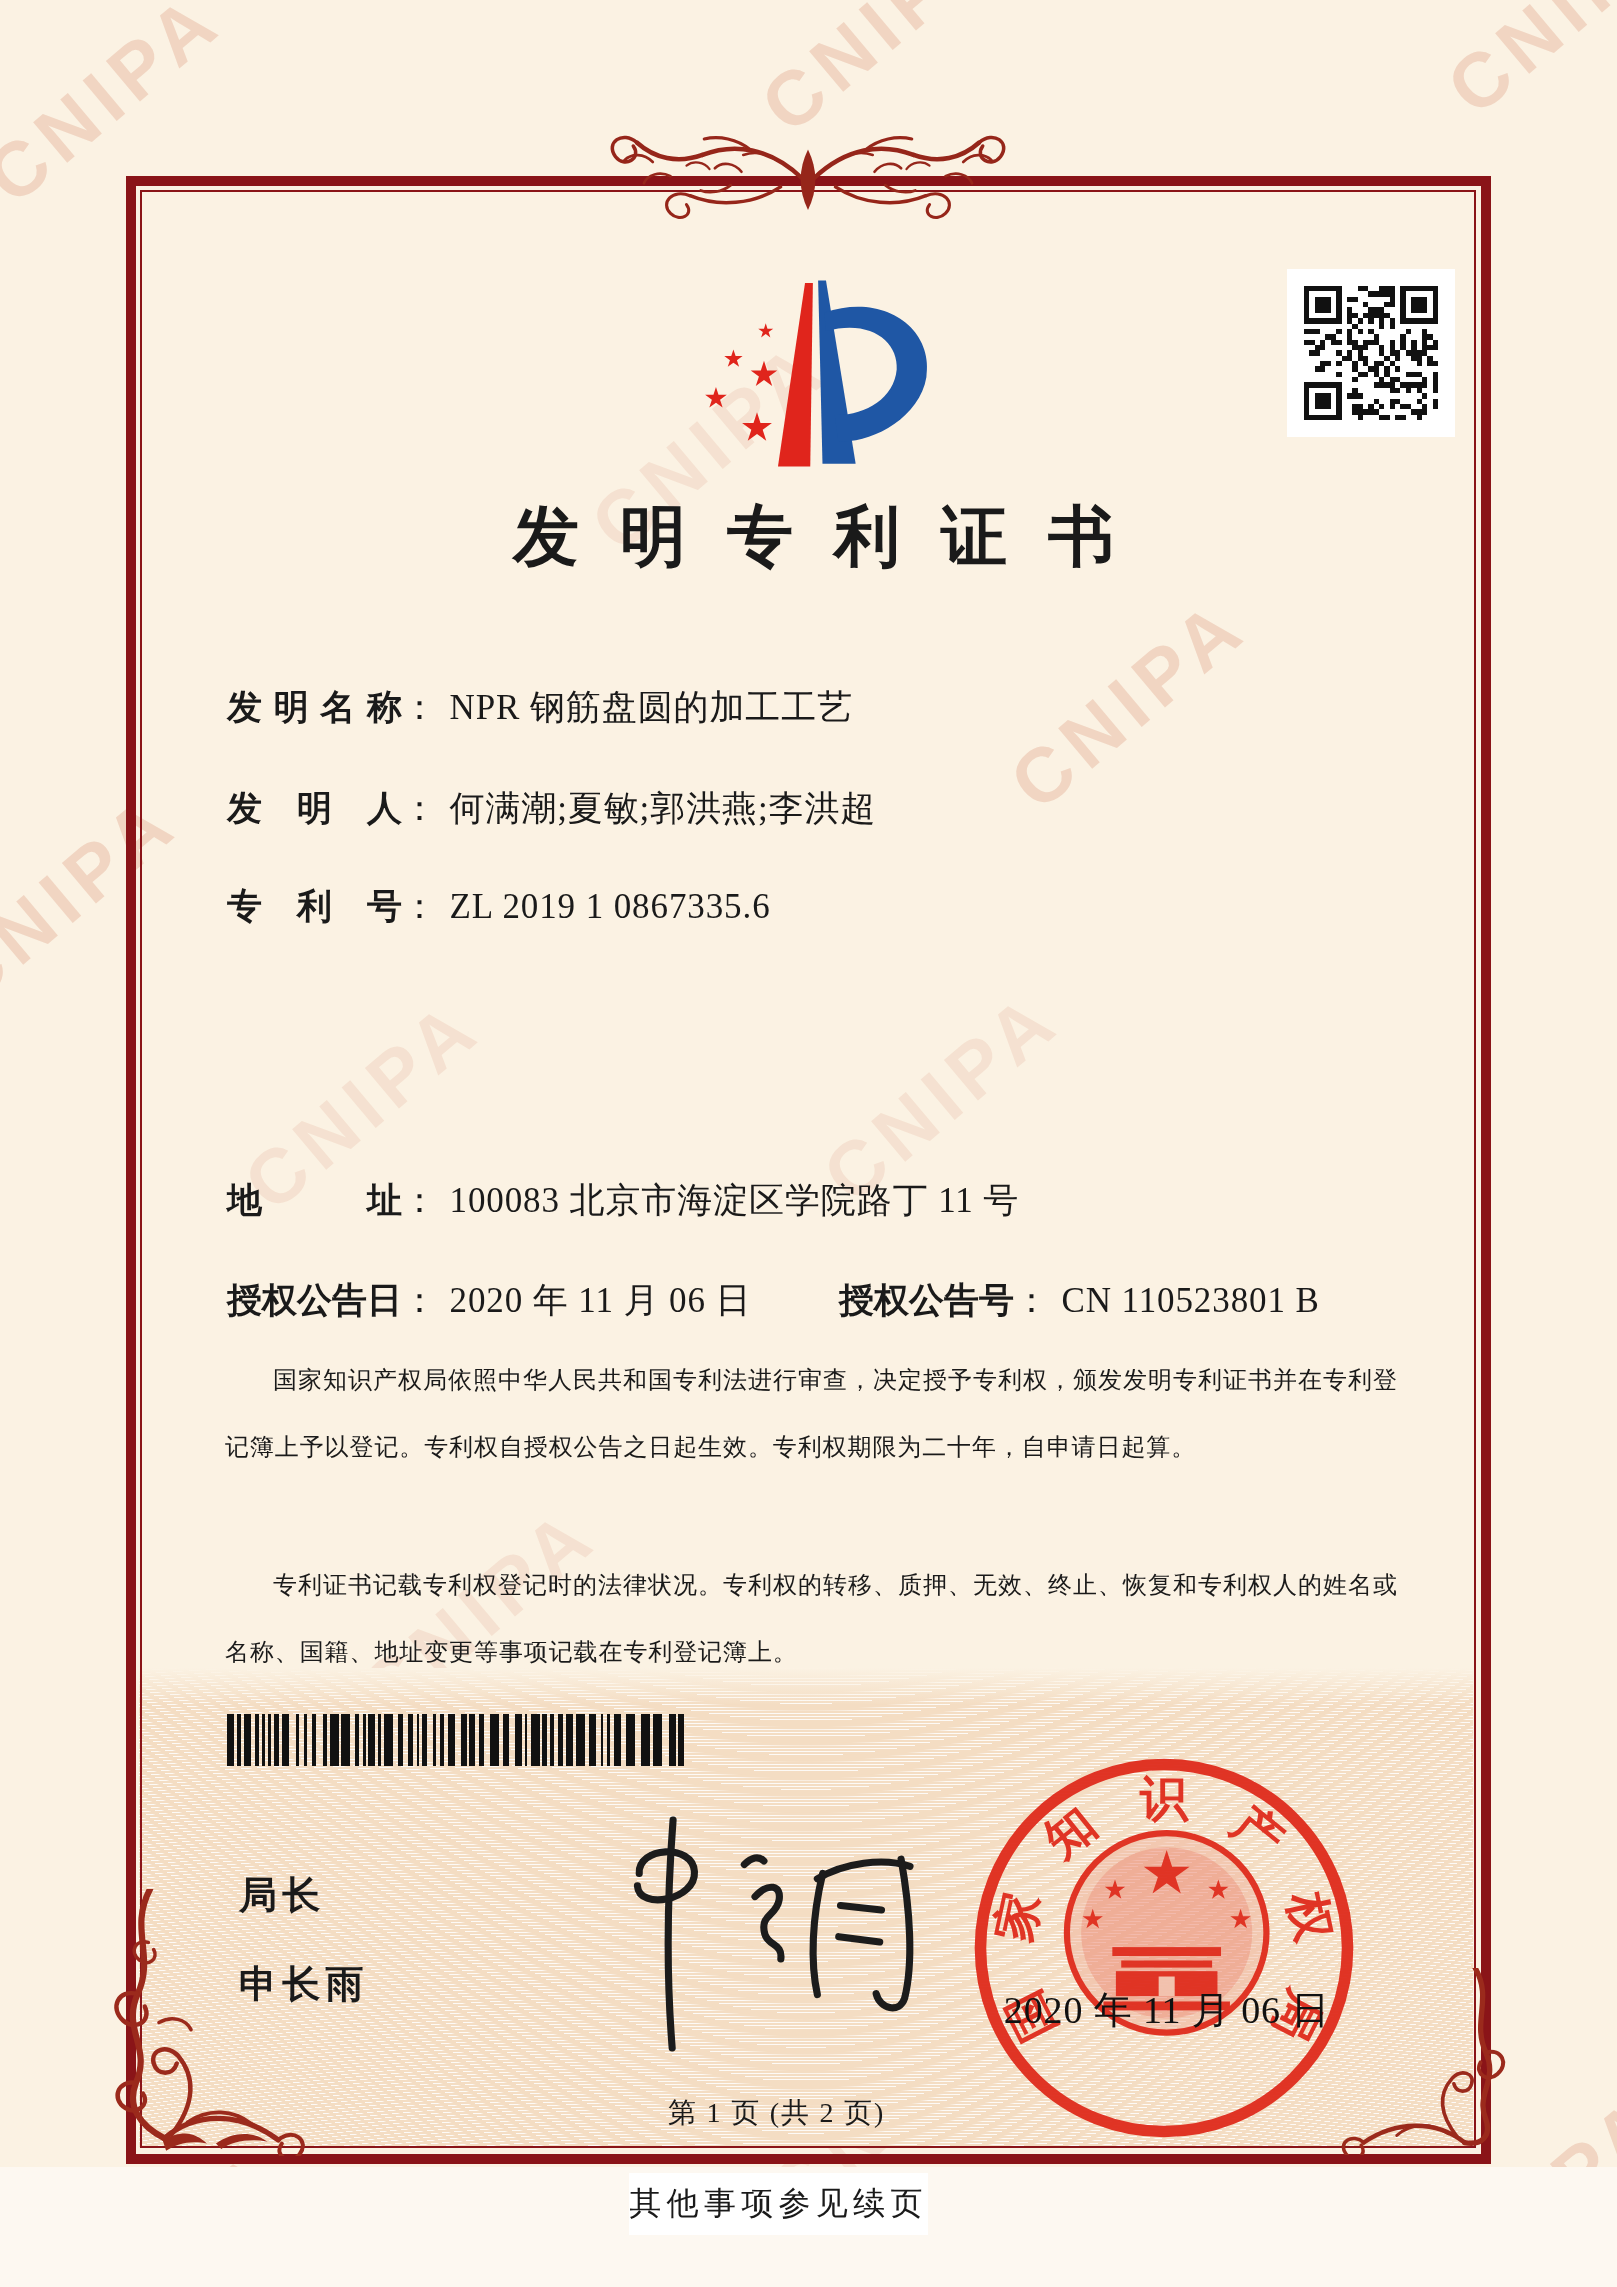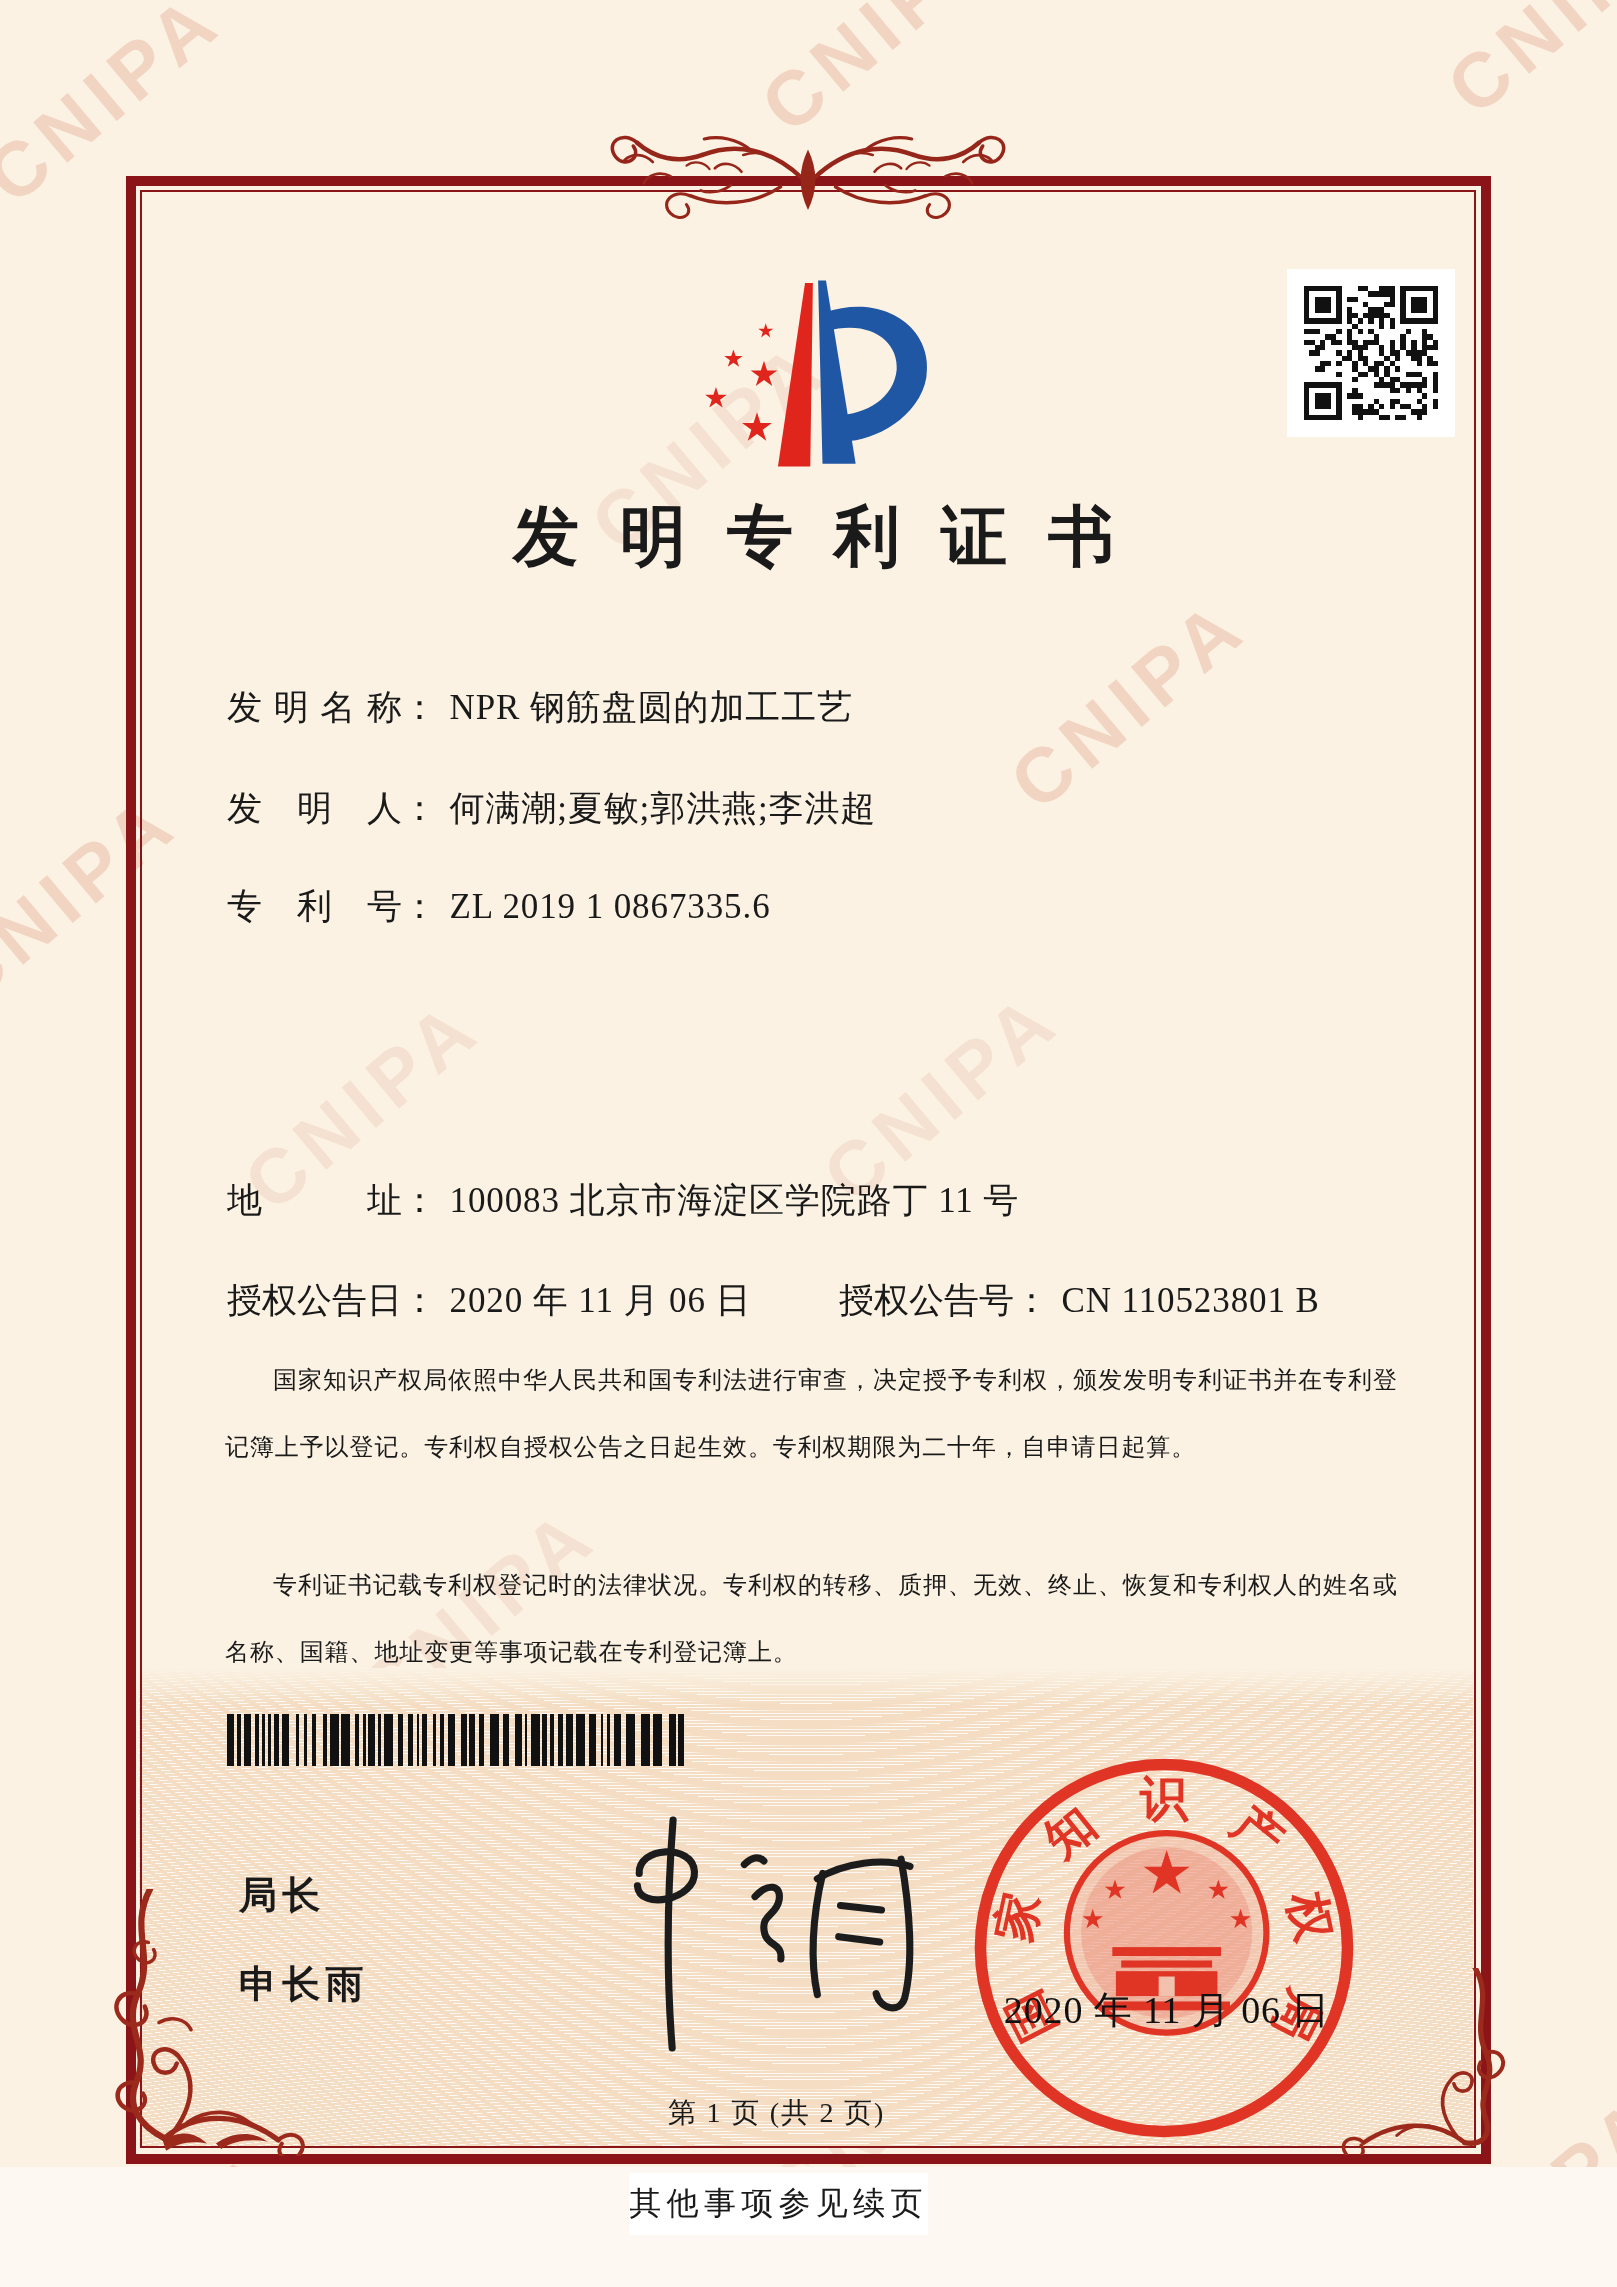--- a/index.html
+++ b/index.html
@@ -27,21 +27,21 @@
      background:linear-gradient(#fbf2e3,rgba(251,242,227,0));}
   
   .cert-no{position:absolute;left:209px;top:282px;font-size:33px;letter-spacing:2.7px;}
   .logo{position:absolute;left:682px;top:263px;}
   .qr-wrap{position:absolute;left:1287px;top:269px;width:168px;height:168px;background:#fff;}
   .qr-wrap svg{position:absolute;left:17px;top:17px;}
   .doc-title{position:absolute;left:126px;top:492px;width:1366px;text-align:center;
      font-size:66px;font-weight:700;letter-spacing:41px;padding-left:50px;box-sizing:border-box;}
   
   .frow{position:absolute;left:227px;font-size:35px;white-space:nowrap;}
-  .flabel{display:inline-block;width:175px;text-align:justify;text-align-last:justify;vertical-align:bottom;}
+  .flabel{display:inline-block;width:175px;text-align:justify;text-align-last:justify;vertical-align:bottom;font-weight:bold;}
   .fcolon{display:inline-block;margin-right:12.5px;}
   .fvalue{letter-spacing:0.9px;margin-top:24px;}
   .frow2{position:absolute;left:839px;font-size:35px;white-space:nowrap;}
   
   .para{position:absolute;left:225px;width:1173px;font-size:24px;line-height:67px;
         text-indent:2em;text-align:justify;letter-spacing:0.9px;}
   
   .sig-label{position:absolute;left:239px;font-size:38px;font-weight:600;letter-spacing:5.3px;}
   .sig-svg{position:absolute;left:584px;top:1809px;}
   

